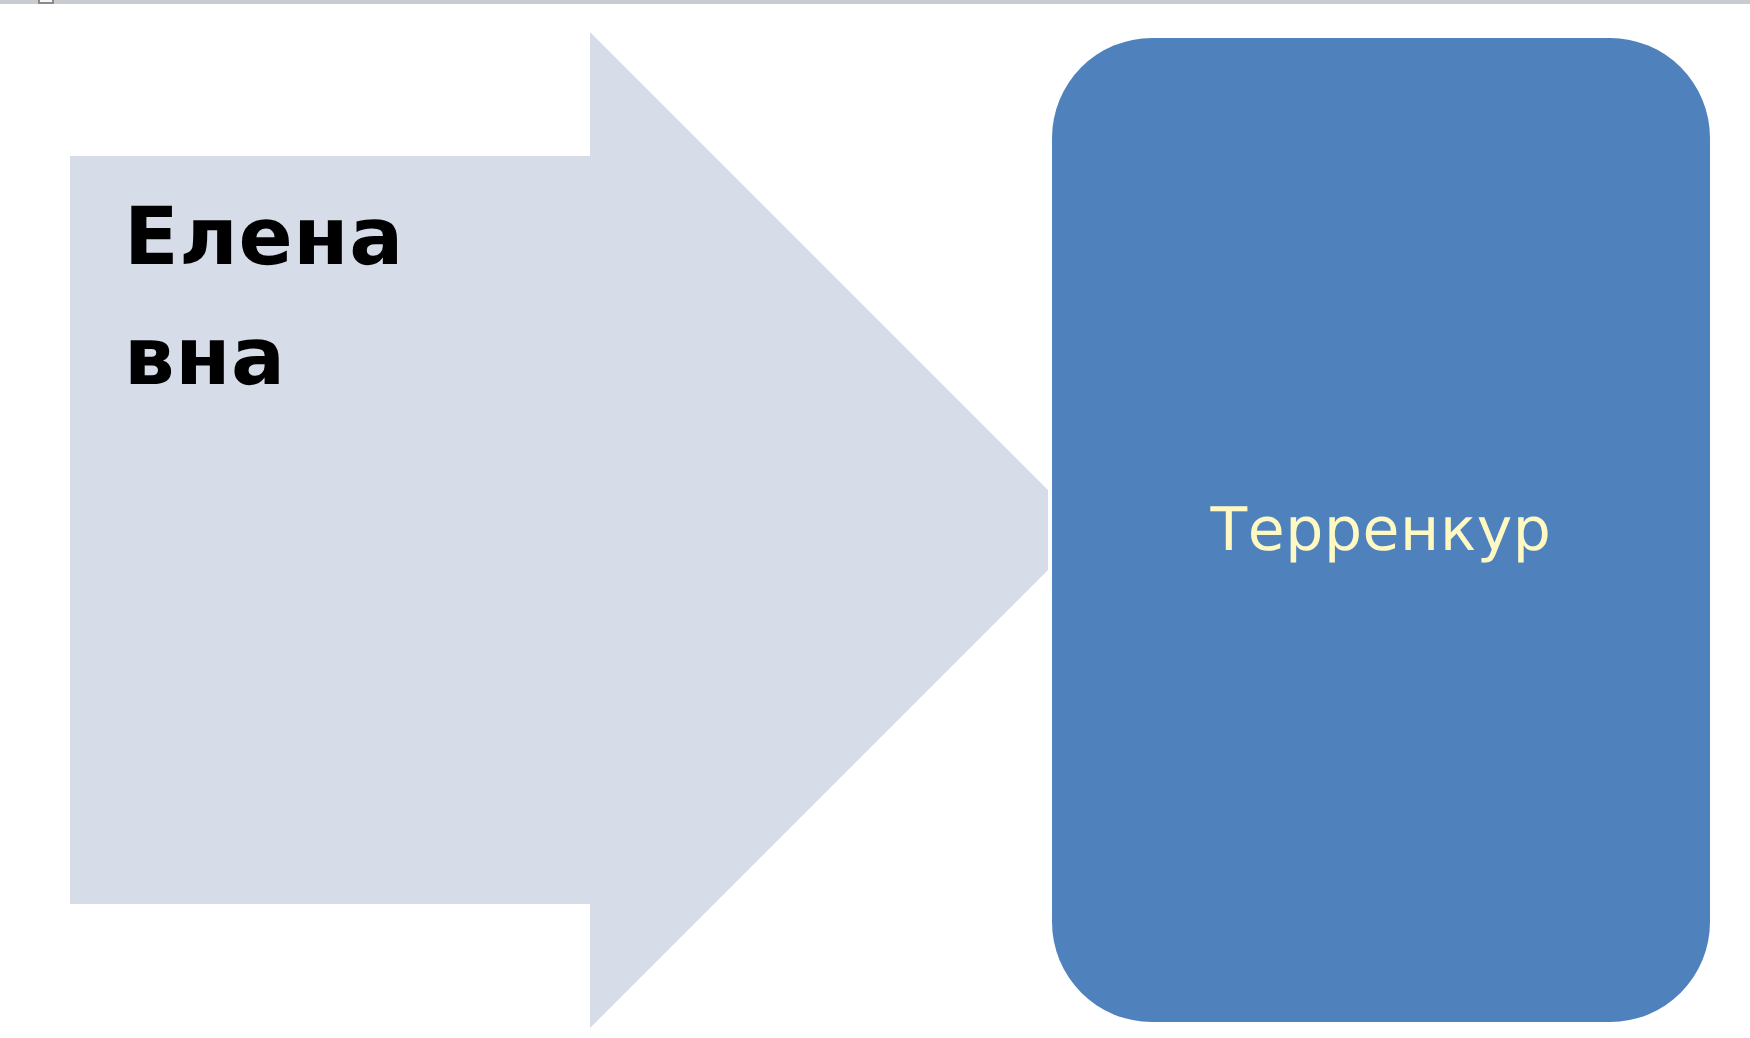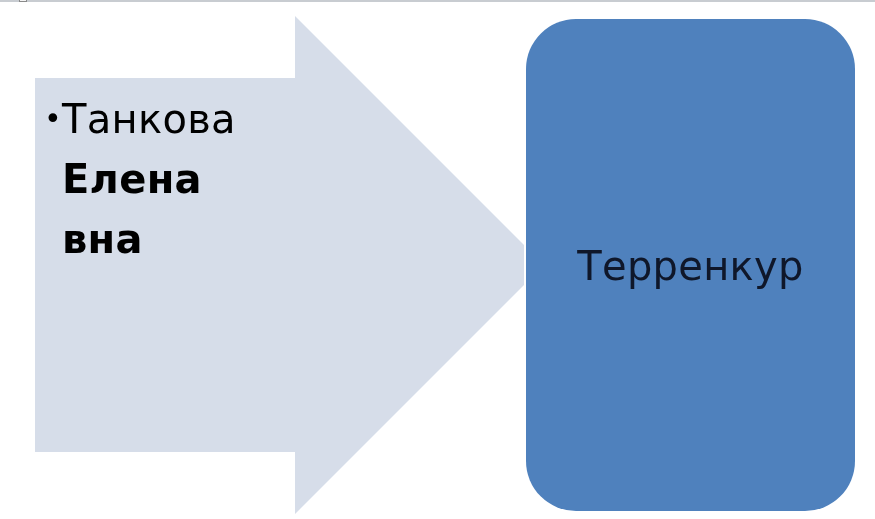--- a/index.html
+++ b/index.html
@@ -64,38 +64,37 @@
       top: 19px;
       width: 329px;
       height: 492px;
       background: #4f81bd;
       border-radius: 50px;
       display: flex;
       align-items: center;
       justify-content: center;
     }
     .target-label {
-      color: #0f172a;
-      font-size: 40px;
+      color: #fef9c3;
+      font-size: 30px;
       font-family: "DejaVu Sans", "Liberation Sans", sans-serif;
       margin-top: 1px;
       letter-spacing: 0.3px;
     }
   </style>
 </head>
 <body>
 
 <div class="top-bar"></div>
 <div class="top-handle"></div>
 
 <svg class="arrow-svg" width="875" height="519" viewBox="0 0 875 519">
   <polygon points="35,78 295,78 295,16 524,245 524,285 295,514 295,452 35,452" fill="#d6dde9"></polygon>
 </svg>
 
 <div class="arrow-text">
-  <span class="line"><span class="bullet">•</span><span>Танкова</span></span>
   <span class="line indent">Елена</span>
   <span class="line indent">вна</span>
 </div>
 
 <div class="target-box">
   <span class="target-label">Терренкур</span>
 </div>
 
 </body></html>

